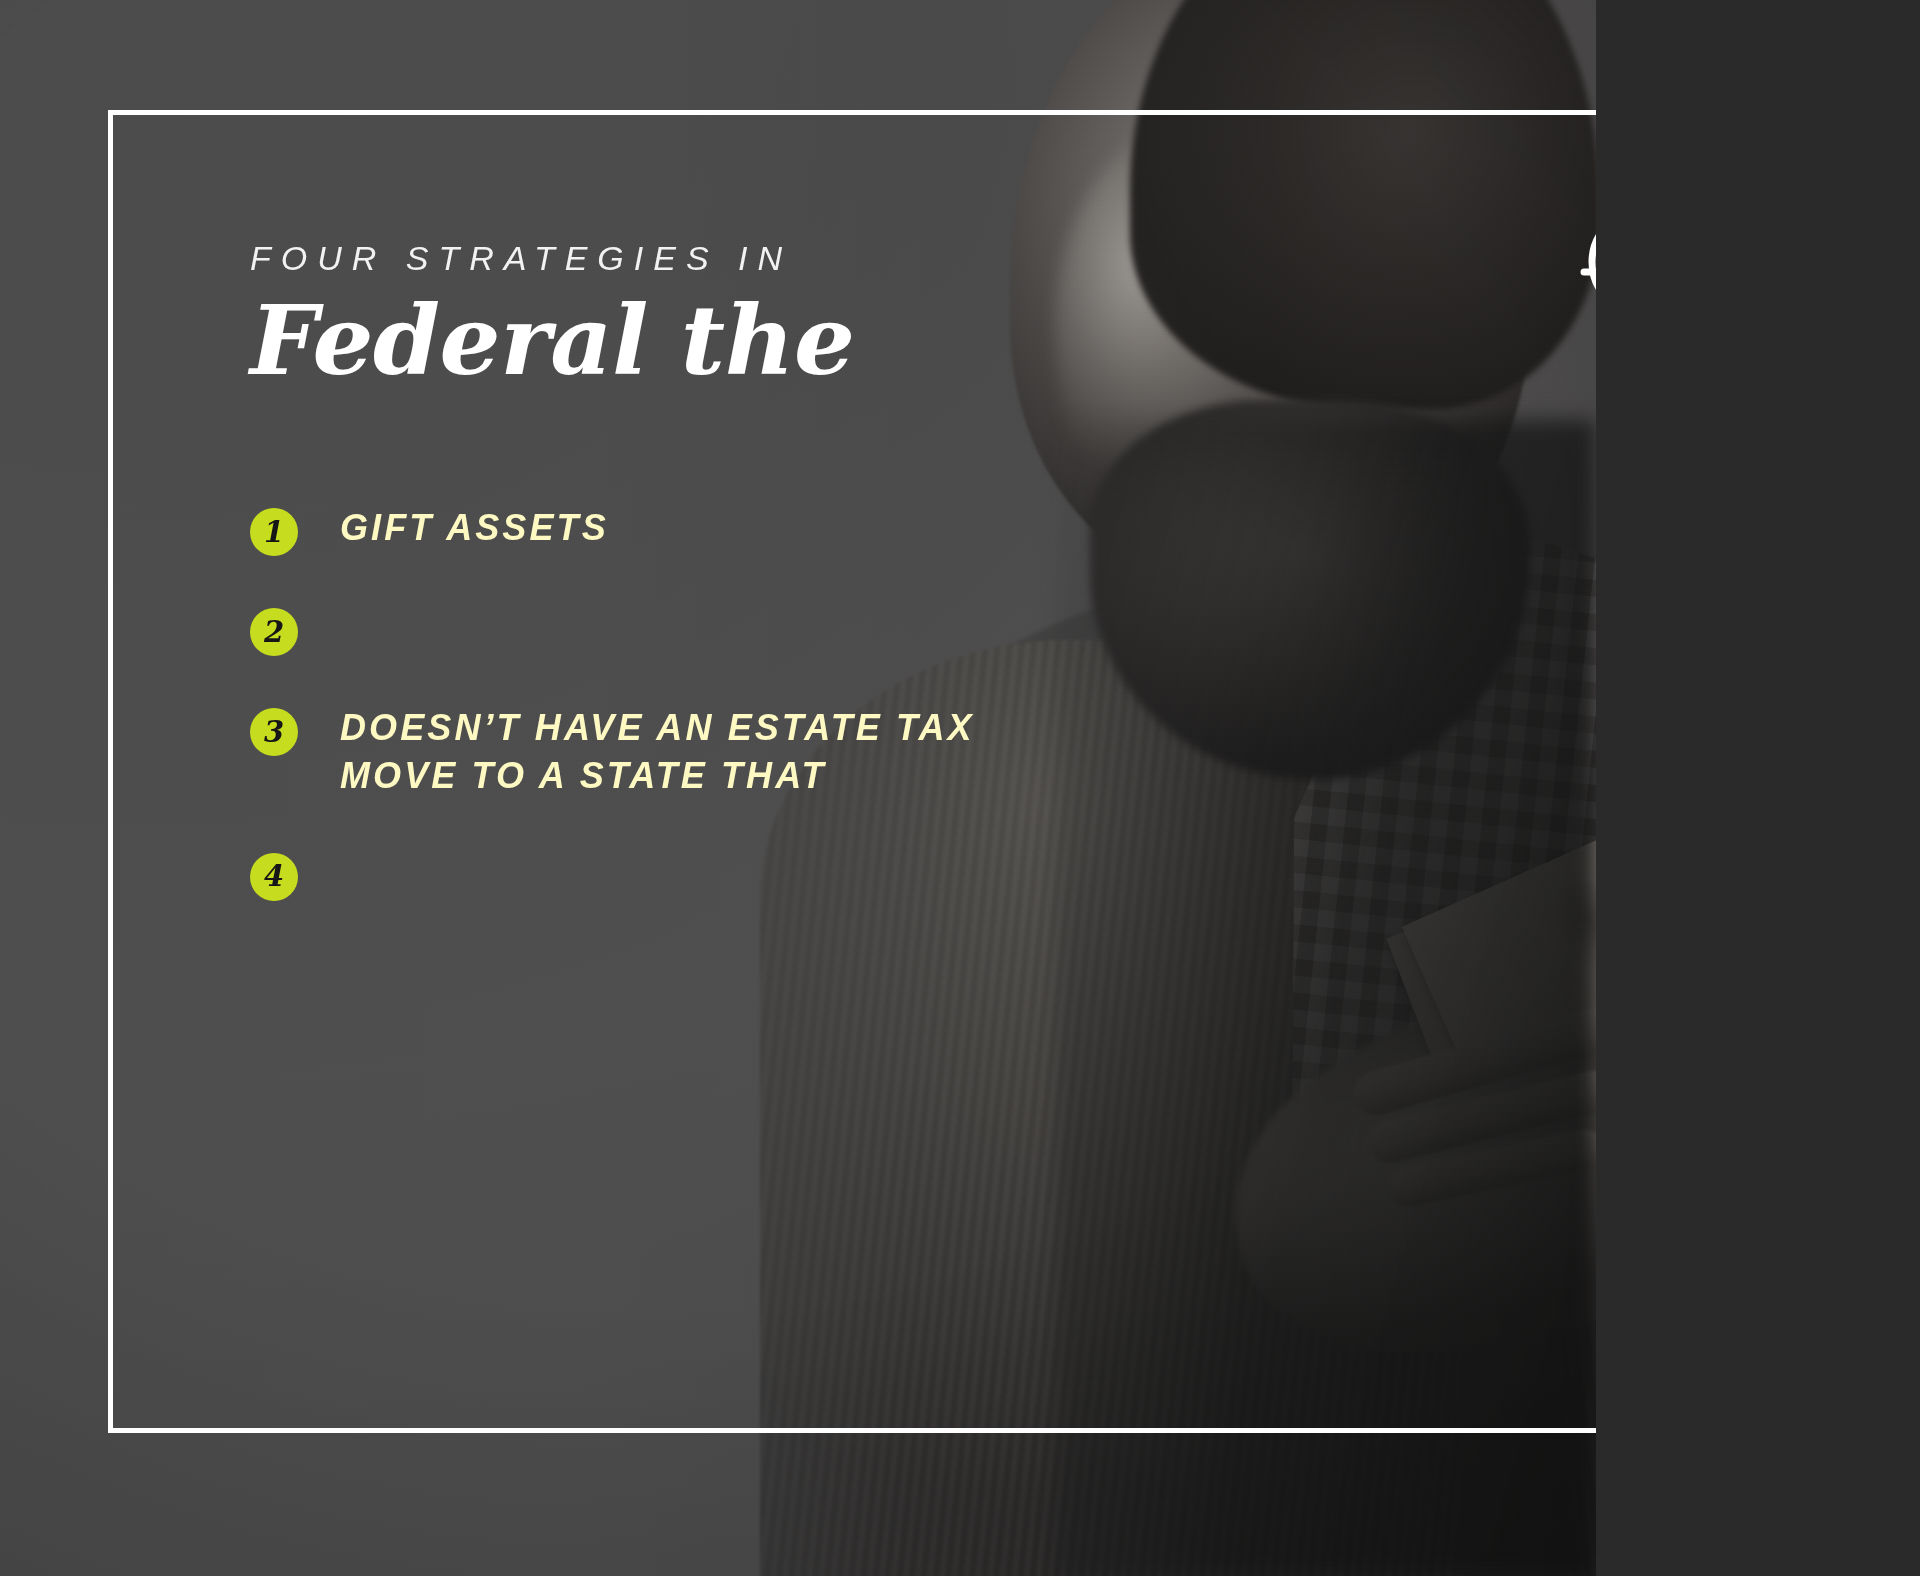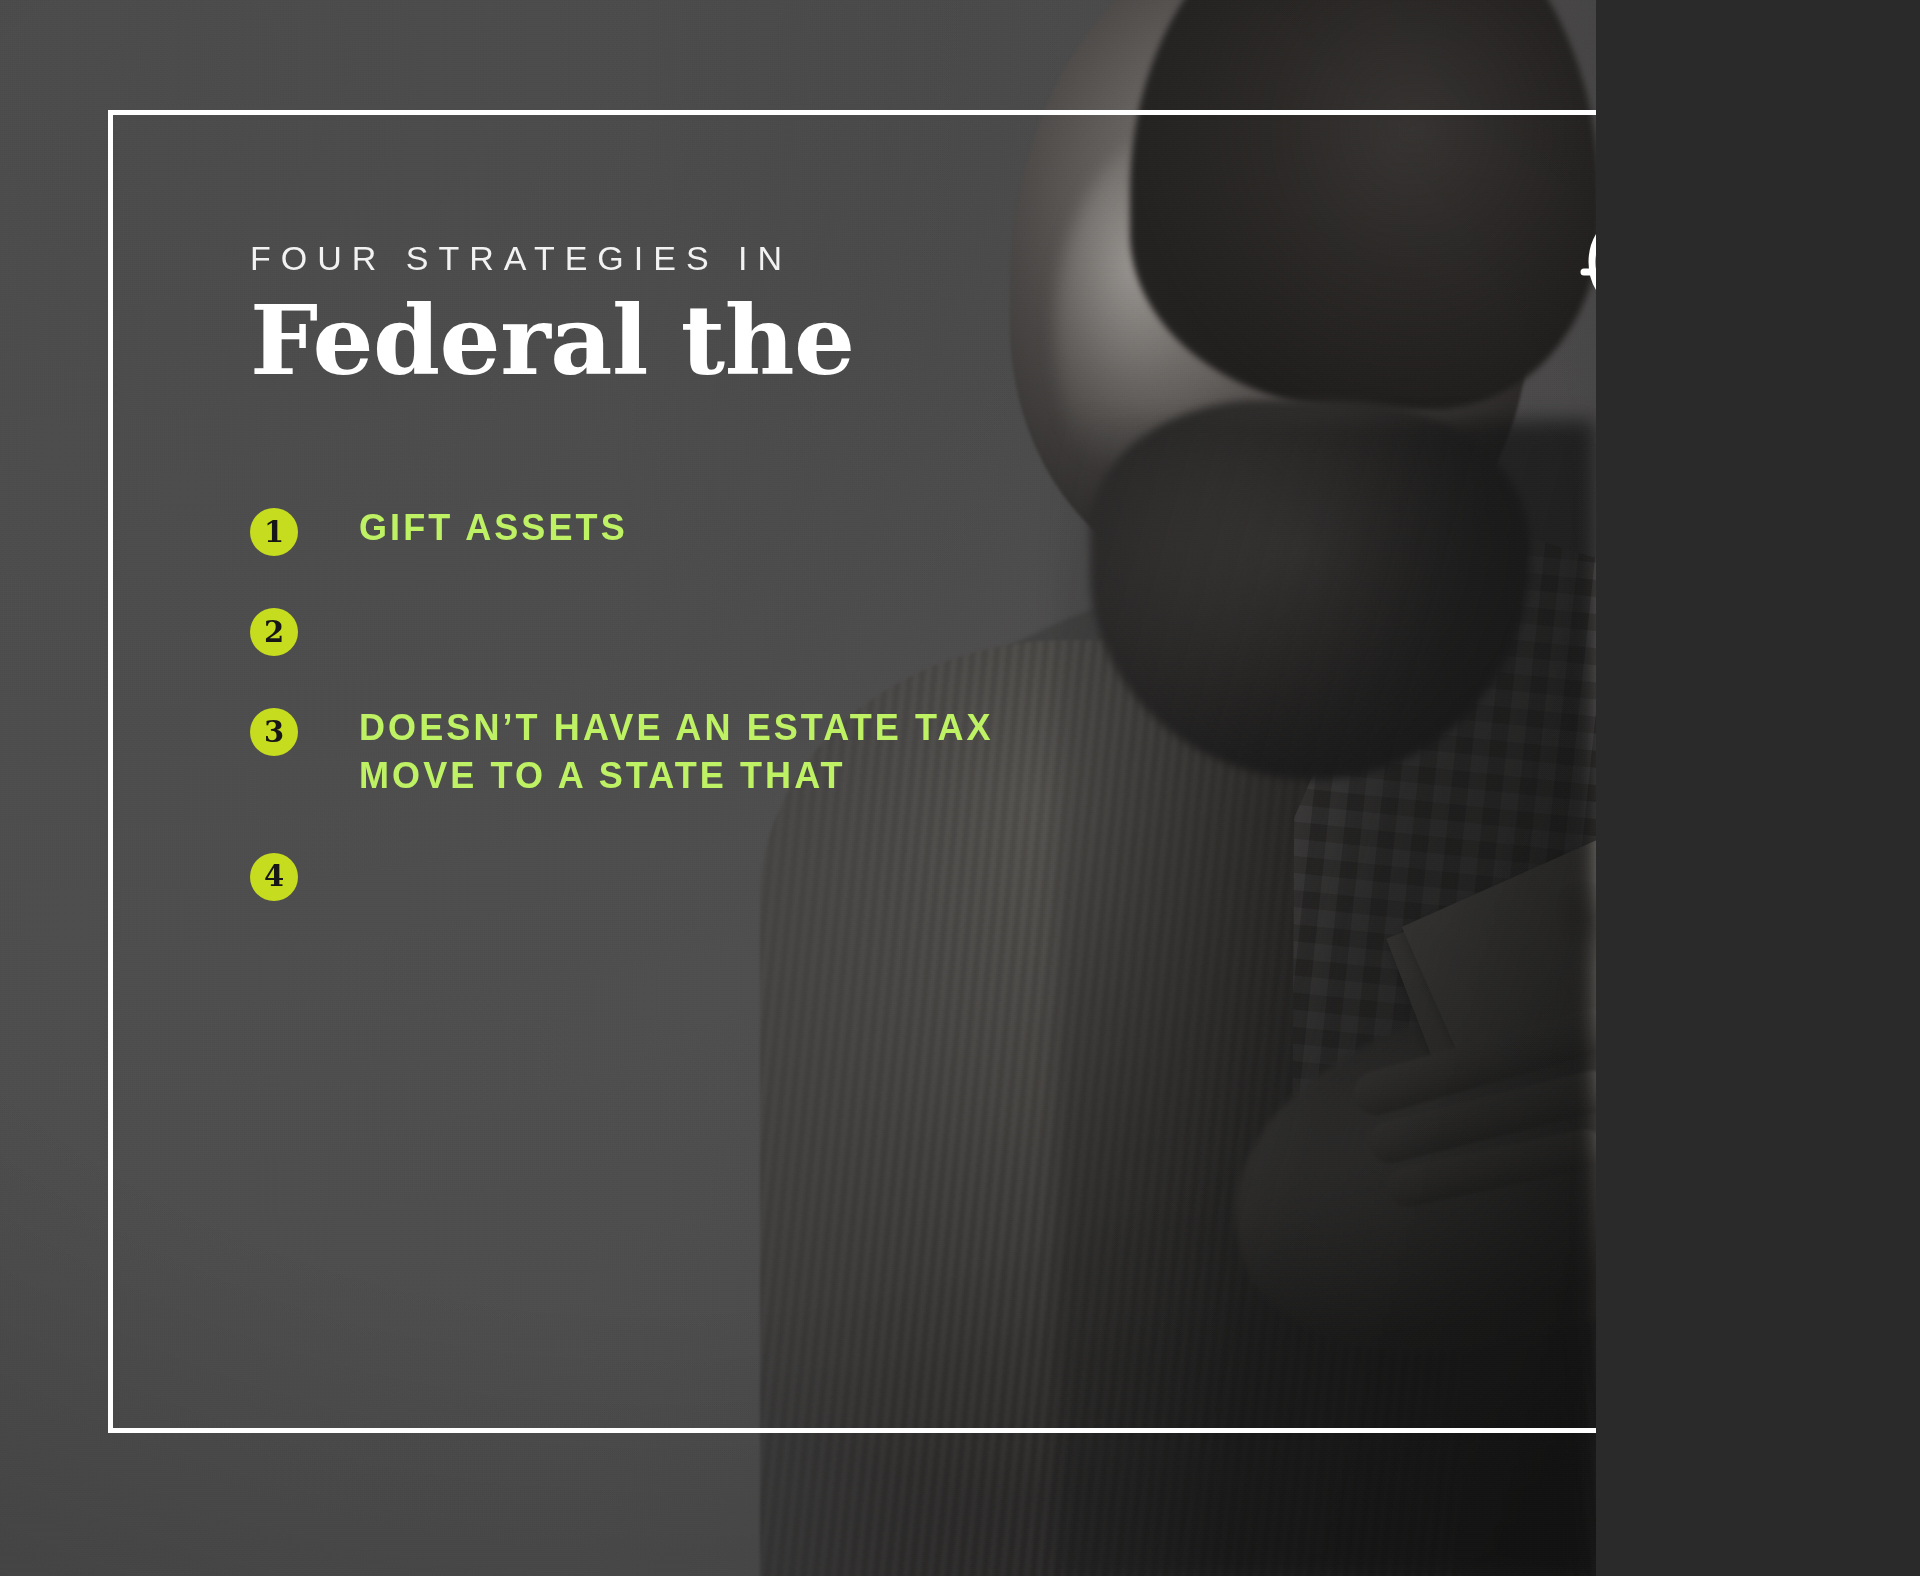--- a/index.html
+++ b/index.html
@@ -8,20 +8,21 @@
     background: #2a2a2a;
   }
 
   #poster {
     position: relative;
     width: 1596px;
     height: 1576px;
     overflow: hidden;
     font-family: "Liberation Sans", sans-serif;
     background: #4d4d4d;
+    font-style: italic;
   }
 
   
   .photo-layer {
     position: absolute;
     inset: 0;
     overflow: hidden;
   }
 
   
@@ -292,22 +293,22 @@
     align-items: center;
     justify-content: center;
     font-family: "DejaVu Serif", "Liberation Serif", serif;
     font-size: 29px;
     font-weight: 700;
     line-height: 1;
     margin-top: 4px;
   }
 
   .item-text {
-    margin-left: 61px;
-    color: #bef264;
+    margin-left: 42px;
+    color: #fef9c3;
     font-size: 36px;
     font-weight: 700;
     letter-spacing: 3.1px;
     line-height: 1.34;
     text-transform: uppercase;
   }
   .item-line { display: block; }
   .item-line.indent { padding-left: 14px; }
 
   

